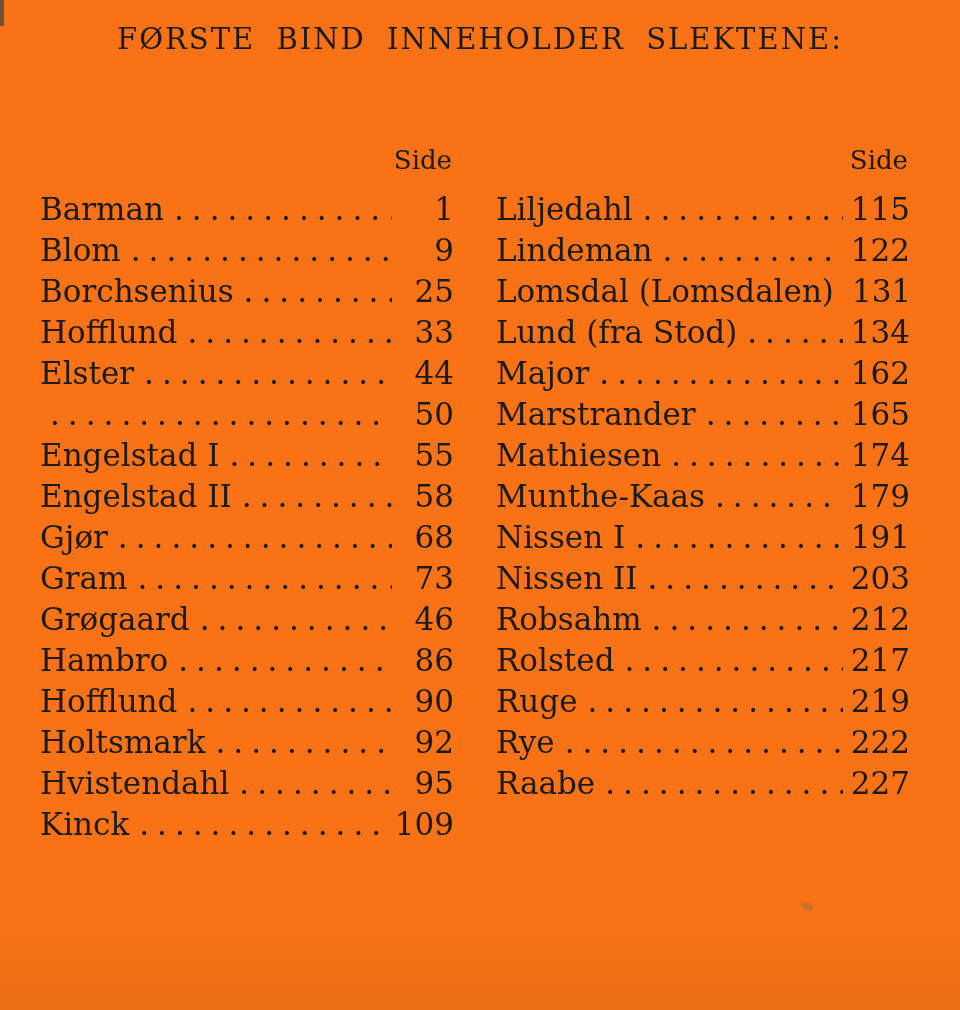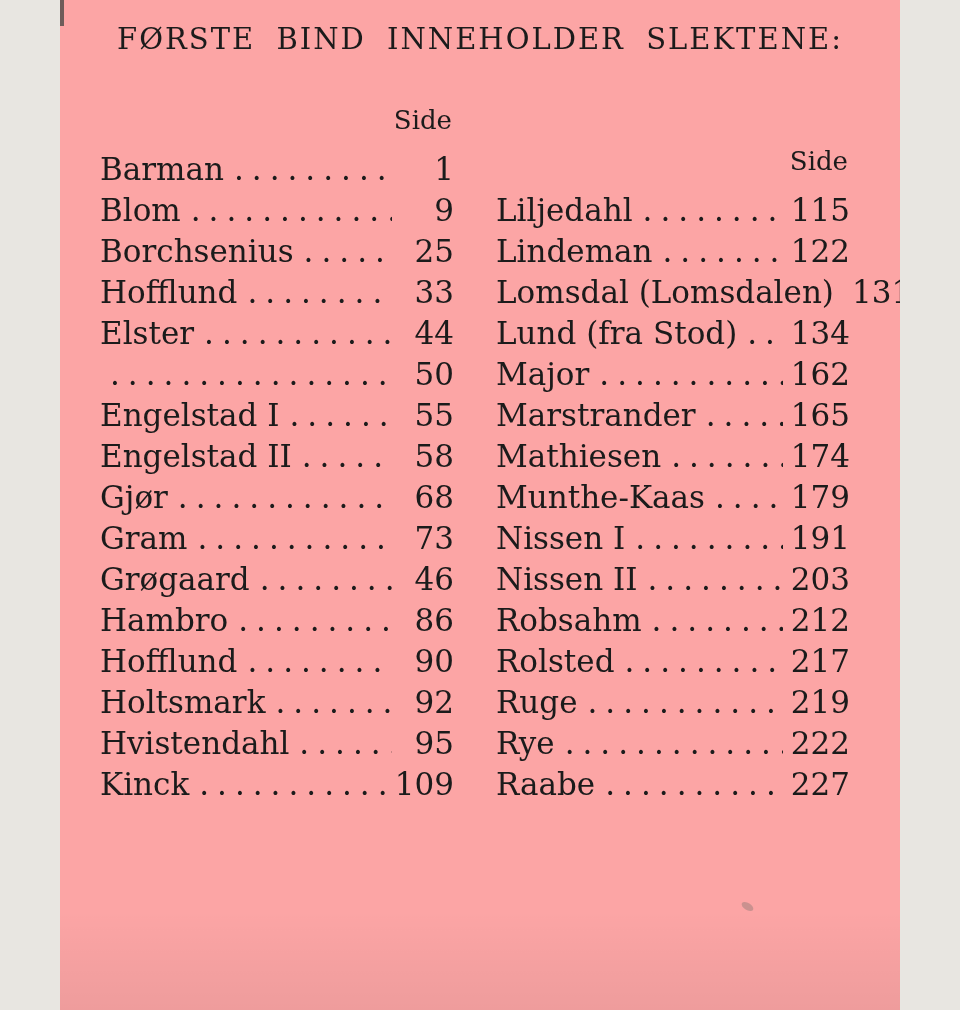--- a/index.html
+++ b/index.html
@@ -2,42 +2,41 @@
 <html><head>
 <meta charset="utf-8">
 <style>
   html, body {
     margin: 0;
     padding: 0;
     background: #e8e6e1;
   }
   .page {
     position: relative;
-    width: 840px;
+    width: 960px;
     height: 1010px;
     margin: 0 auto;
-    background: #fca5a5;
+    background: #f97316;
     font-family: "DejaVu Serif", "Liberation Serif", serif;
     color: #1b1b1b;
     overflow: hidden;
   }
   .title {
     padding-top: 22px;
     text-align: center;
     font-size: 29px;
     letter-spacing: 2px;
     word-spacing: 10px;
     white-space: nowrap;
   }
   .columns {
     display: flex;
     gap: 42px;
     padding: 0 50px 0 40px;
-    margin-top: 44px;
-    align-items: flex-end;
+    margin-top: 84px;
   }
   .col {
     flex: 1;
     min-width: 0;
   }
   .side {
     font-size: 26px;
     text-align: right;
     height: 41px;
     line-height: 41px;

